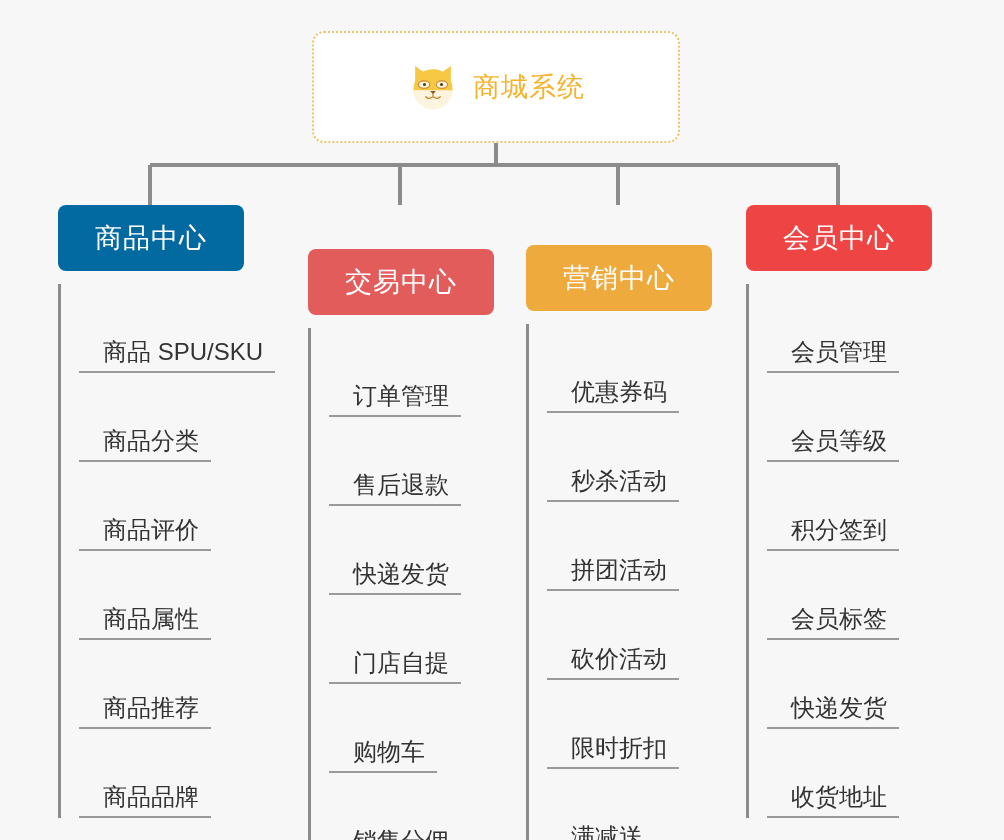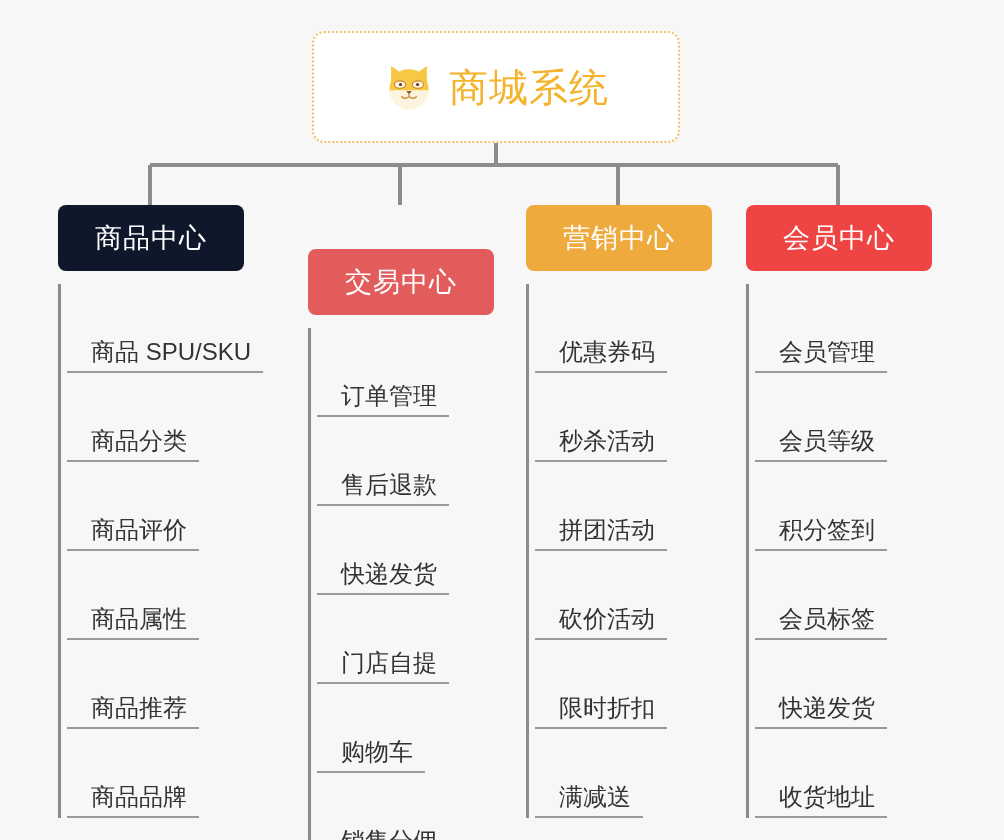--- a/index.html
+++ b/index.html
@@ -36,21 +36,21 @@
     justify-content: center;
     gap: 14px;
   }
   #root-icon {
     width: 52px;
     height: 52px;
     flex: 0 0 auto;
     display: block;
   }
   #root-title {
-    font-size: 39px;
+    font-size: 27px;
     color: #f5b32c;
     letter-spacing: 1px;
     line-height: 1;
     white-space: nowrap;
   }
 
   
   #connectors {
     position: absolute;
     left: 0;
@@ -72,21 +72,21 @@
     align-items: center;
     justify-content: center;
     color: #ffffff;
     font-size: 27px;
     letter-spacing: 1px;
     box-sizing: border-box;
   }
   .leaf-list {
     position: relative;
     margin-top: 13px;
-    padding-left: 6px;
+    padding-left: 18px;
     border-left: 3px solid #8c8c8c;
   }
   .leaf-item {
     height: 89px;
     display: flex;
     align-items: flex-end;
     justify-content: flex-start;
   }
   .leaf-underline {
     border-bottom: 2px solid #9a9a9a;
@@ -141,21 +141,21 @@
       <circle cx="42.5" cy="29" r="1.9" fill="#5a3a12"></circle>
 
       <path d="M28.5 37 h7 l-3.5 4 z" fill="#8a5a22"></path>
 
       <path d="M32 41 v3 M32 44 q-5 4 -9 0 M32 44 q5 4 9 0" stroke="#c98a2e" stroke-width="1.6" fill="none" stroke-linecap="round"></path>
     </svg>
     <span id="root-title" style="color: rgb(245, 179, 44);">商城系统</span>
   </div>
 
   <div class="column" id="col-0">
-    <div class="col-header" style="background: #0f172a;">
+    <div class="col-header" style="background: #0369a1;">
       <span>商品中心</span>
     </div>
     <div class="leaf-list">
       <div class="leaf-item">
         <span class="leaf-underline">商品 SPU/SKU</span>
       </div>
       <div class="leaf-item">
         <span class="leaf-underline">商品分类</span>
       </div>
       <div class="leaf-item">
@@ -193,21 +193,21 @@
       <div class="leaf-item">
         <span class="leaf-underline">购物车</span>
       </div>
       <div class="leaf-item">
         <span class="leaf-underline">销售分佣</span>
       </div>
     </div>
   </div>
 
   <div class="column" id="col-2">
-    <div class="col-header" style="background: rgb(238, 170, 60);">
+    <div class="col-header" style="background: rgb(238, 170, 60); margin-top: 40px;">
       <span>营销中心</span>
     </div>
     <div class="leaf-list">
       <div class="leaf-item">
         <span class="leaf-underline">优惠券码</span>
       </div>
       <div class="leaf-item">
         <span class="leaf-underline">秒杀活动</span>
       </div>
       <div class="leaf-item">

